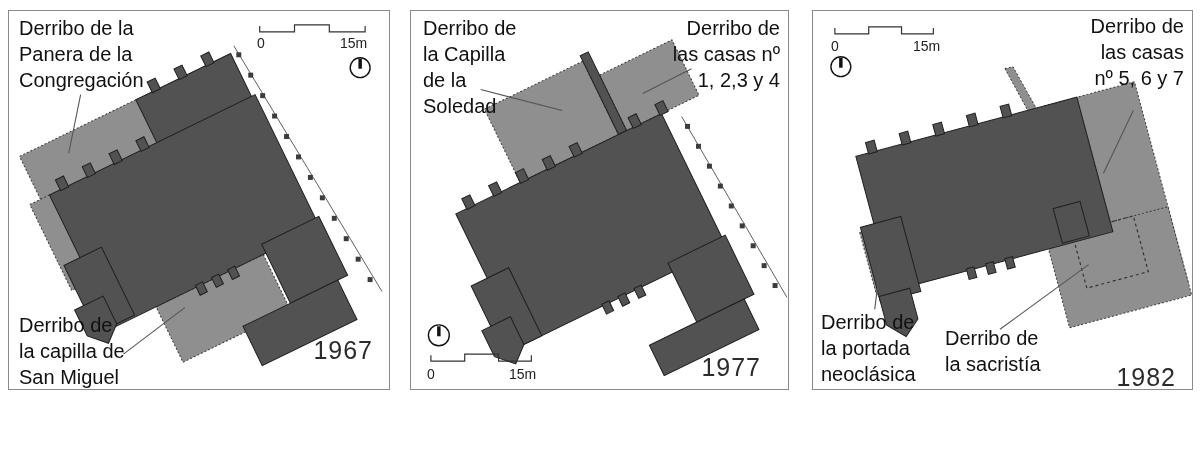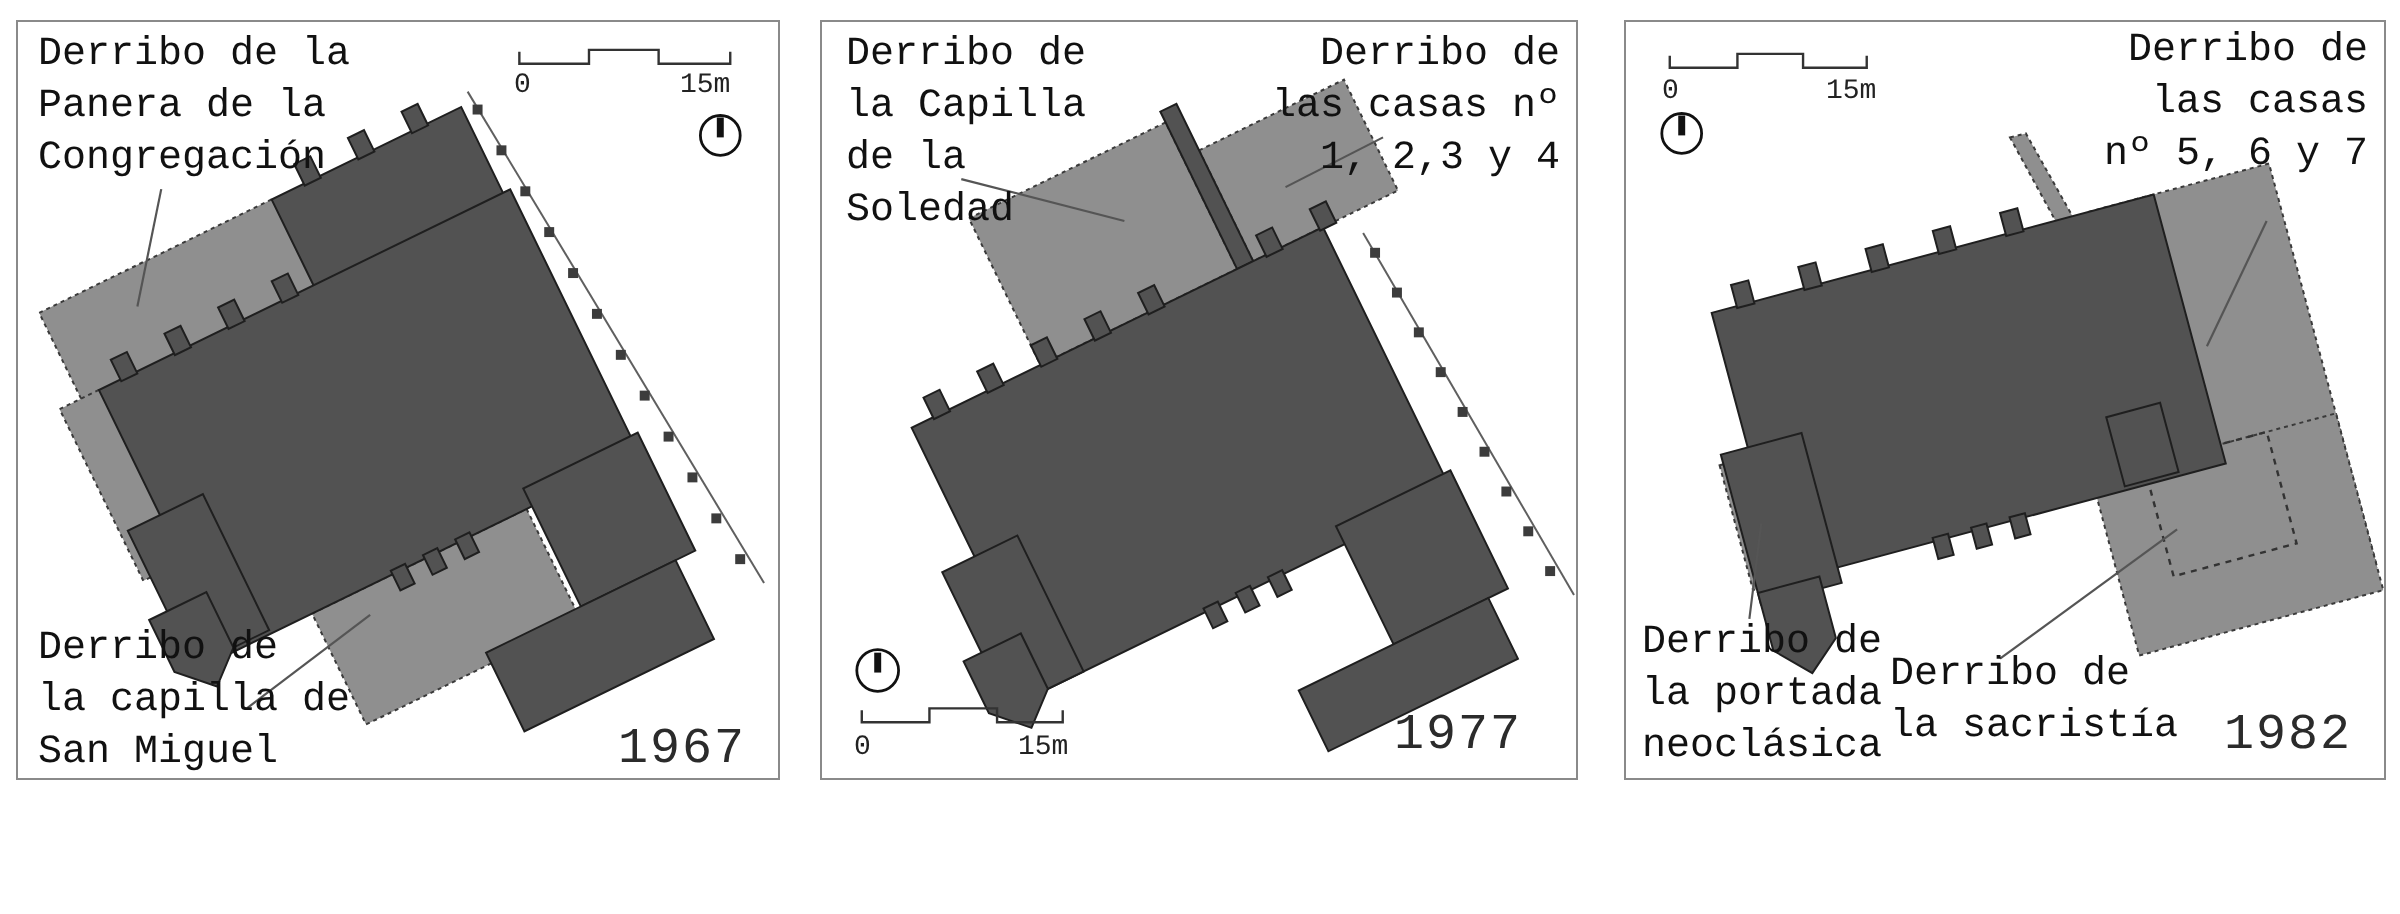--- a/index.html
+++ b/index.html
@@ -4,21 +4,21 @@
 <style>
   :root{
     --building:#525252; --demolition:#8f8f8f; --outline:#1f1f1f;
     --panel-border:#8a8a8a; --street:#5f5f5f; --marker:#3c3c3c;
     --text:#111111; --year:#2b2b2b; --caption:#262626;
   }
   html,body{margin:0;padding:0;background:#ffffff;}
   .figure{position:relative;width:1200px;height:457px;background:#fff;overflow:hidden;
           font-family:"Liberation Sans",sans-serif;}
   .panel{position:absolute;top:10px;width:382px;height:380px;background:#fff;
-         border:1px solid var(--panel-border);box-sizing:border-box;font-family:Liberation Mono, monospace;}
+         border:1px solid var(--panel-border);box-sizing:border-box;}
   .panel svg{position:absolute;left:0;top:0;width:100%;height:100%;}
   .dark{fill:var(--building);stroke:var(--outline);stroke-width:1;}
   .light{fill:var(--demolition);stroke:#3a3a3a;stroke-width:1;stroke-dasharray:2 2;}
   .dashed{fill:none;stroke:#333;stroke-width:1.2;stroke-dasharray:3 3;}
   .leader{stroke:#555;stroke-width:1.1;fill:none;}
   .street-line{stroke:var(--street);stroke-width:1;}
   .scalebar{fill:none;stroke:#333;stroke-width:1.2;}
   .north-c{fill:#fff;stroke:#111;stroke-width:1.4;}
   .north-n{stroke:#111;stroke-width:3.5;}
   .lbl{position:absolute;font-size:20px;line-height:26px;color:var(--text);
@@ -85,21 +85,21 @@
       </g>
     </svg>
     <div class="lbl" style="left:10px;top:4px;">Derribo de la
 Panera de la
 Congregación</div>
     <div class="lbl" style="left:10px;top:301px;">Derribo de
 la capilla de
 San Miguel</div>
     <div class="scale-num" style="left:248px;top:24px;">0</div>
     <div class="scale-num" style="left:331px;top:24px;">15m</div>
-    <div class="year" style="right:16px;top:349px;text-align:center;">1967</div>
+    <div class="year" style="right:16px;top:325px;text-align:center;">1967</div>
   </div>
 
   <div class="panel" style="left:410px;width:379px;">
     <svg viewBox="0 0 379 380">
       <line class="street-line" x1="272" y1="106" x2="378" y2="288"></line>
       <g>
           <rect x="275.5" y="113.5" width="5" height="5" fill="#3c3c3c"></rect>
           <rect x="286.5" y="133.5" width="5" height="5" fill="#3c3c3c"></rect>
           <rect x="297.5" y="153.5" width="5" height="5" fill="#3c3c3c"></rect>
           <rect x="308.5" y="173.5" width="5" height="5" fill="#3c3c3c"></rect>
@@ -190,16 +190,16 @@
     <div class="lbl right" style="right:8px;top:2px;">Derribo de
 las casas
 nº 5, 6 y 7</div>
     <div class="lbl" style="left:8px;top:298px;">Derribo de
 la portada
 neoclásica</div>
     <div class="lbl" style="left:132px;top:314px;">Derribo de
 la sacristía</div>
     <div class="scale-num" style="left:18px;top:27px;">0</div>
     <div class="scale-num" style="left:100px;top:27px;">15m</div>
-    <div class="year" style="right:16px;top:342px;margin-left:12px;">1982</div>
+    <div class="year" style="right:16px;top:352px;margin-left:12px;">1982</div>
   </div>
 
 </div>
 
 </body></html>

